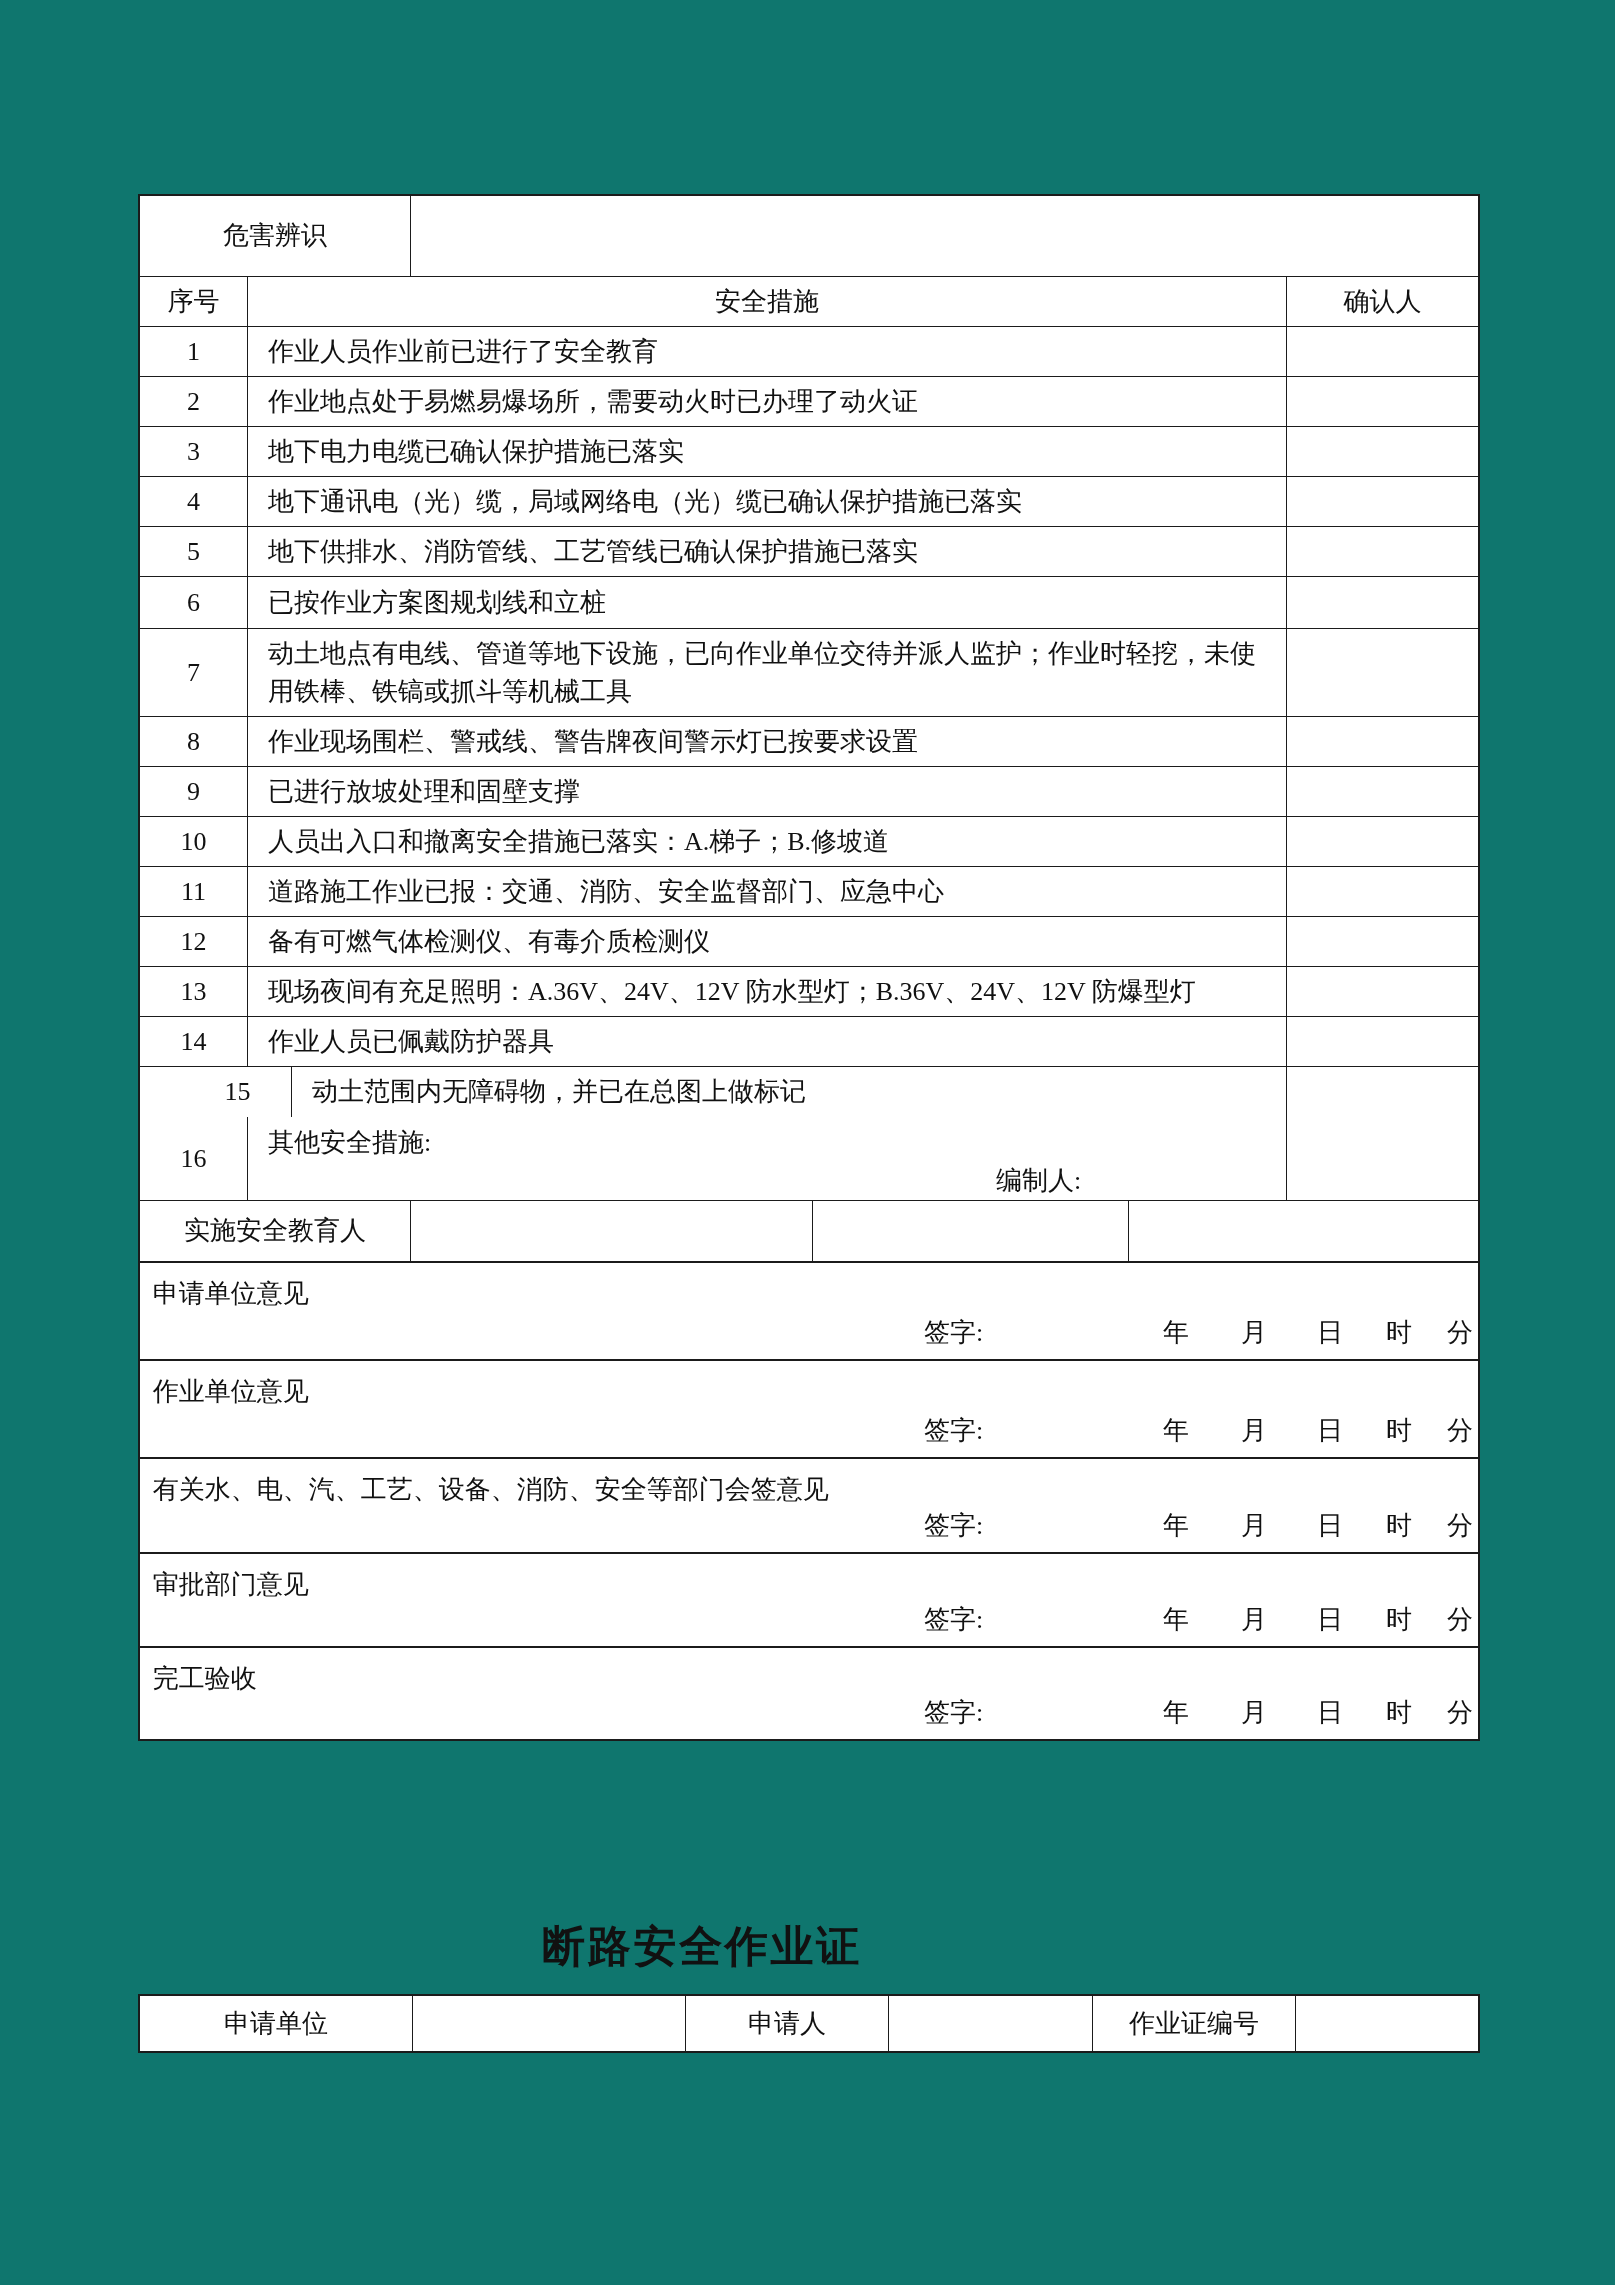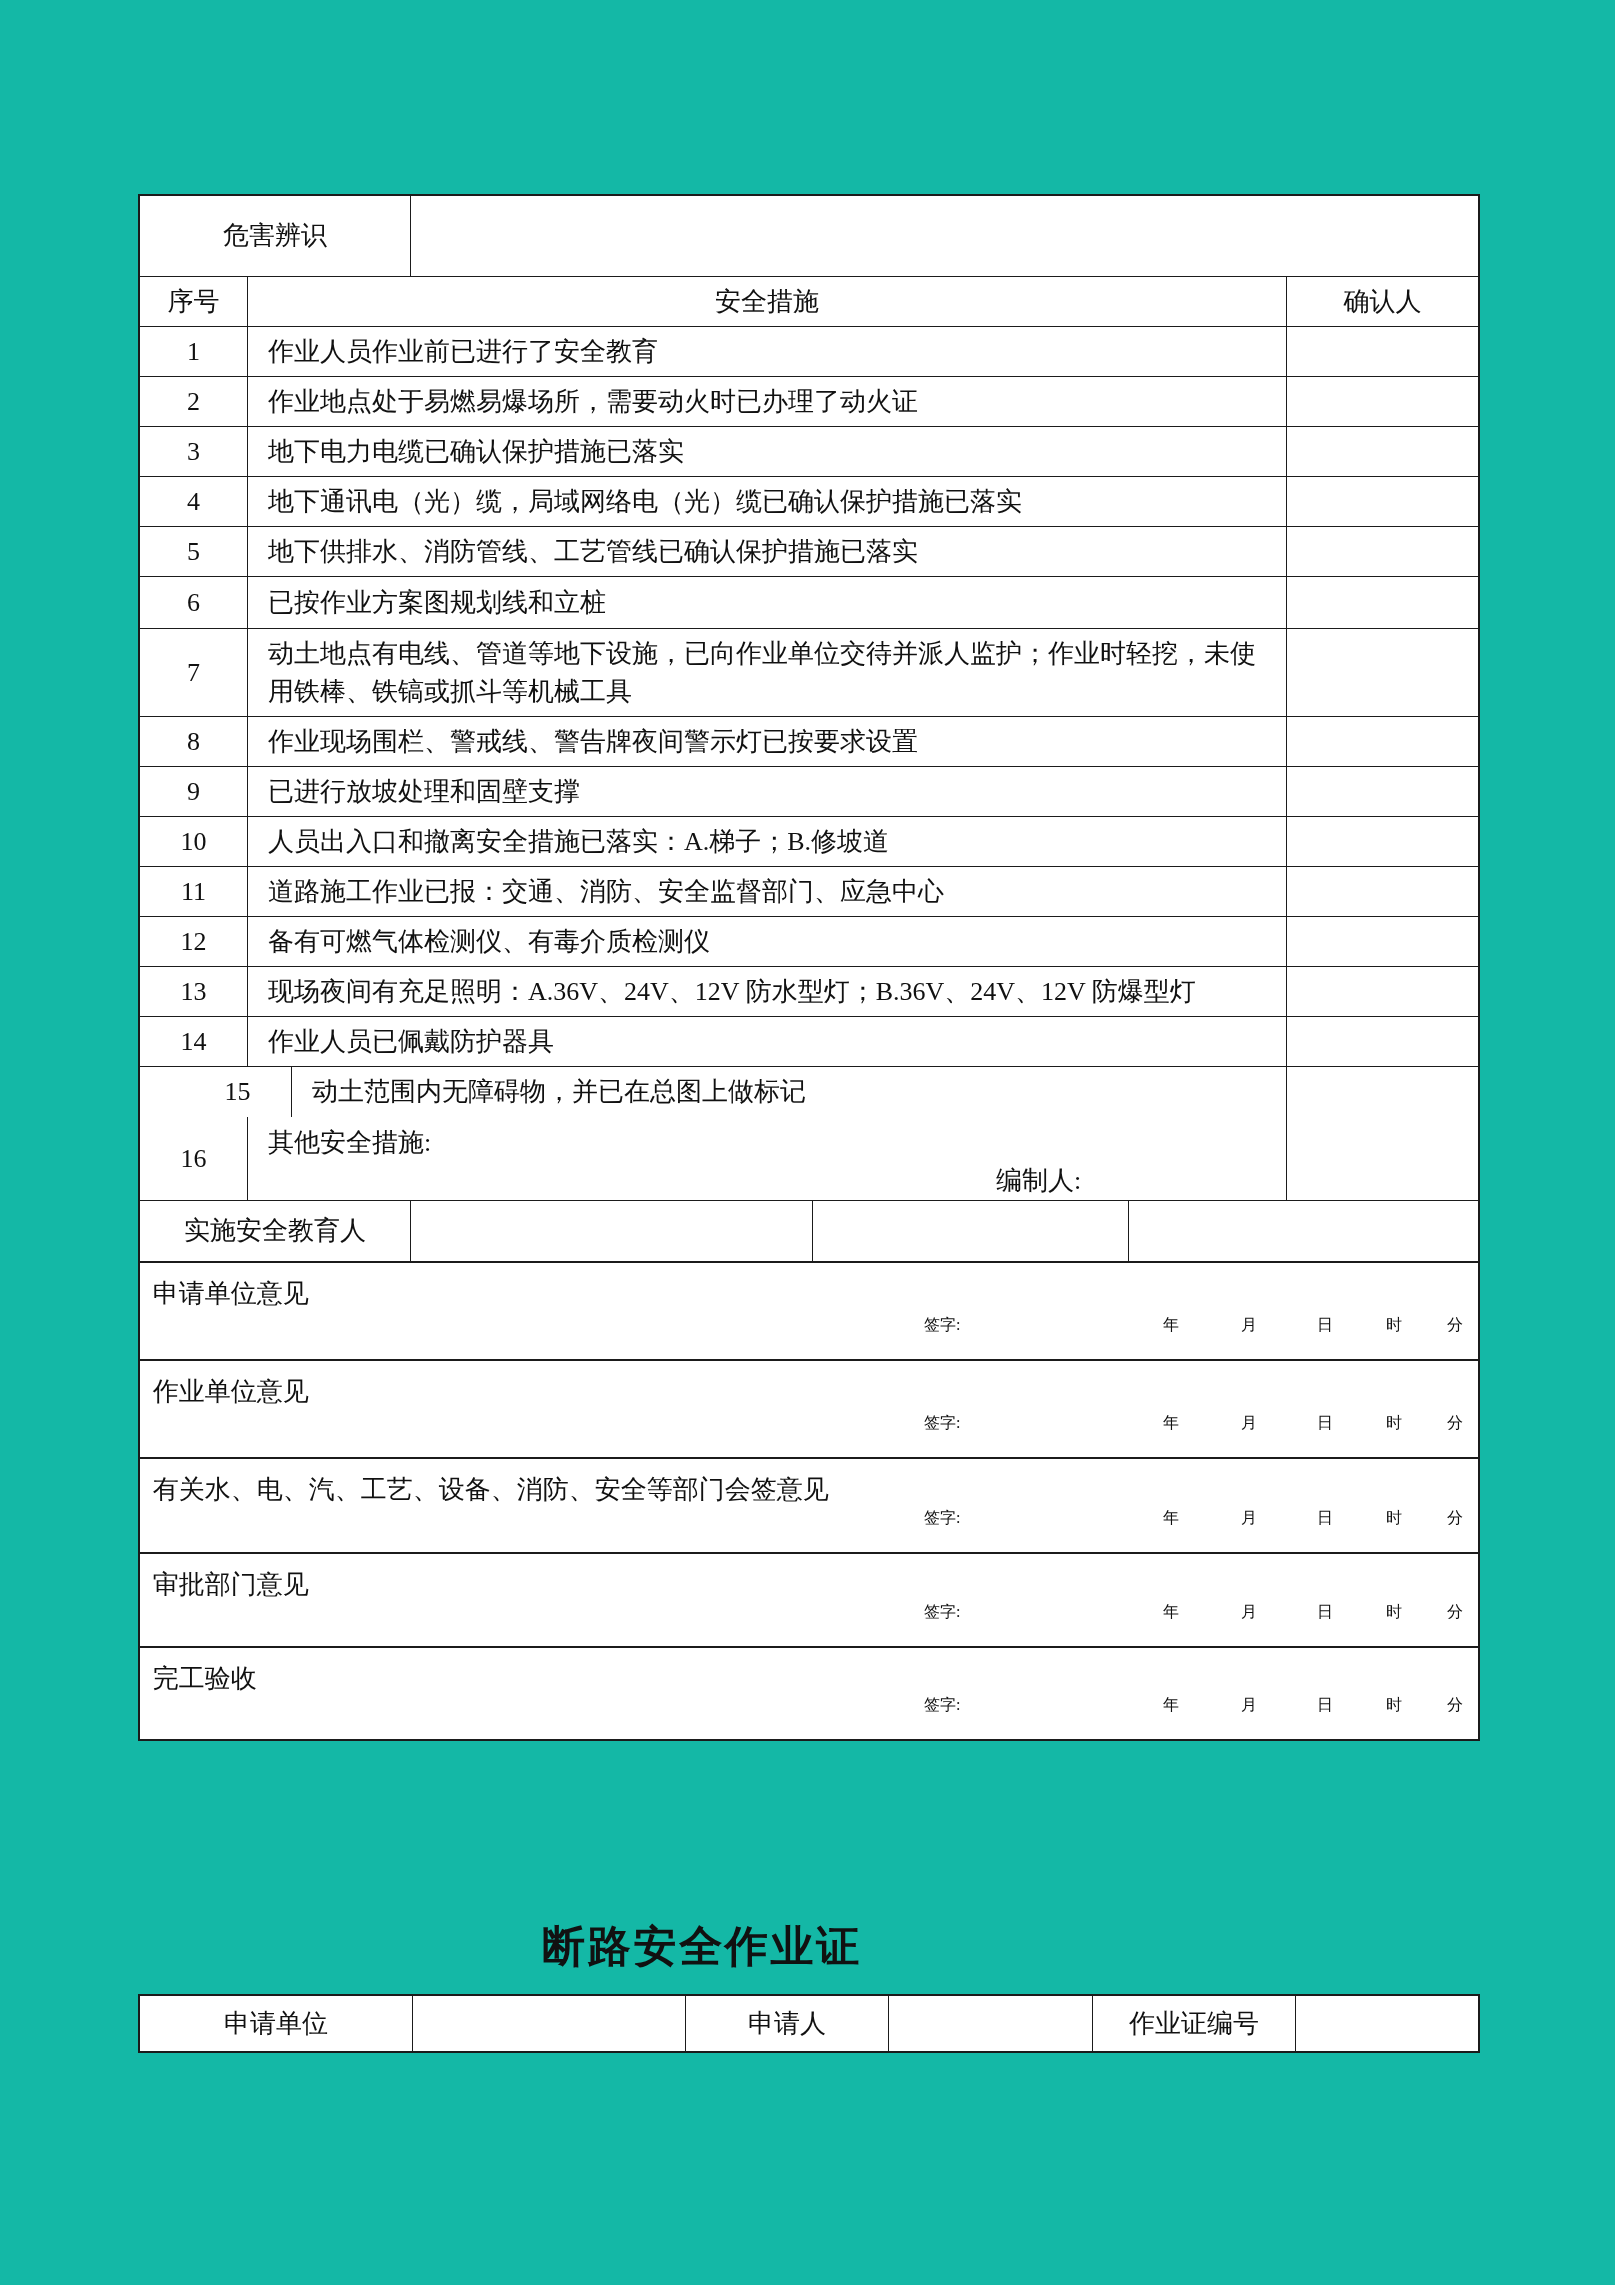--- a/index.html
+++ b/index.html
@@ -1,17 +1,17 @@
 <!DOCTYPE html>
 <html style="font-size:14.5px"><head>
 <meta charset="utf-8">
 <style>
   html,body{margin:0;padding:0;background:#888;}
   .page{
-    position:relative;width:1616px;height:2285px;background:#14b8a6;
+    position:relative;width:1616px;height:2285px;background:#0f766e;
     font-family:"Liberation Serif","DejaVu Serif",serif;color:#111;
     overflow:hidden;
   }
   
   .main-table{
     position:absolute;left:138px;top:194px;width:1342px;
     border:2.7px solid #1b1b1b;box-sizing:border-box;background:#fff;
   }
   .row{display:flex;box-sizing:border-box;border-bottom:1.8px solid #1b1b1b;}
   .row:last-child{border-bottom:none;padding-left:44px;}
@@ -39,21 +39,21 @@
   .r16-line2{margin:0 0 9px 748px;}
   
   .edu-label{width:271px;}
   .edu-c1{width:402px;}
   .edu-c2{width:316px;}
   .edu-c3{flex:1;}
   
   .op{position:relative;box-sizing:border-box;border-bottom:2.7px solid #1b1b1b;}
   .op:last-child{border-bottom:none;}
   .op-label{position:absolute;left:12.7px;top:12.7px;font-size:26px;}
-  .sign-row{position:absolute;left:0;right:0;bottom:11px;height:33px;font-size:16px;padding-left:38px;}
+  .sign-row{position:absolute;left:0;right:0;bottom:11px;height:33px;font-size:26px;padding-left:38px;}
   .sign-row span{position:absolute;top:0;}
   .sp-sign{left:784px;}
   .sp-year{left:1023px;}
   .sp-month{left:1101px;}
   .sp-day{left:1177px;}
   .sp-hour{left:1246px;}
   .sp-min{left:1307px;}
   
   .doc-title{
     position:absolute;left:0;top:1920px;width:1404px;height:54px;

